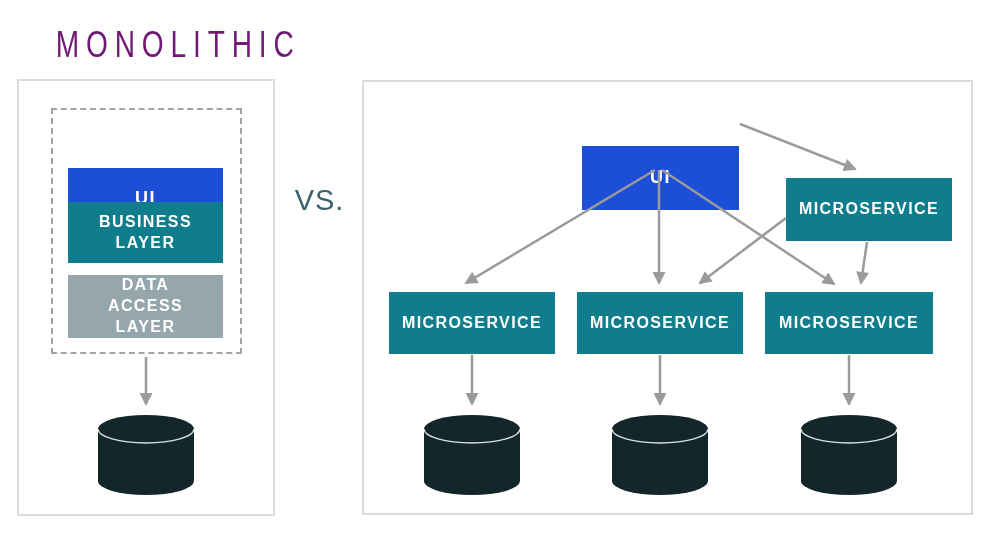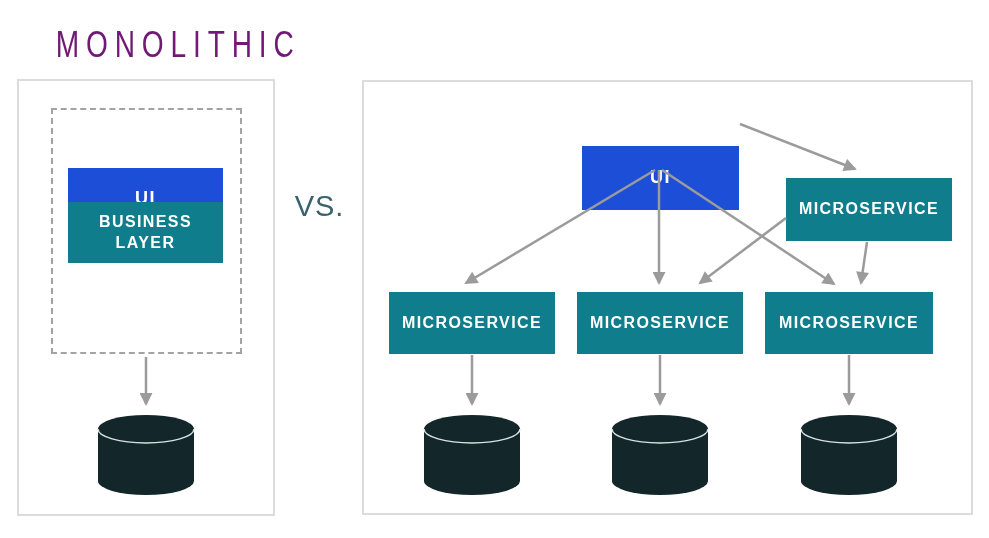--- a/index.html
+++ b/index.html
@@ -11,21 +11,21 @@
   .title{
     position:absolute;top:24px;text-align:center;color:#701a75;
     font-size:37px;font-weight:300;white-space:nowrap;
   }
   .title .tscale{display:inline-block;transform:scaleX(.76);transform-origin:center;
     letter-spacing:9px;}
   .title-left{left:17px;width:258px;}
   .title-right{left:362px;width:611px;}
   .versus{
     position:absolute;left:277px;top:184px;width:85px;text-align:center;
-    color:#3a636e;font-size:29px;font-weight:300;letter-spacing:1px;margin-top:6px;
+    color:#3a636e;font-size:29px;font-weight:300;letter-spacing:1px;
   }
   
   .panel{position:absolute;border:2px solid #dcdcdc;background:#ffffff;}
   .panel-mono{left:17px;top:79px;width:254px;height:433px;}
   .panel-micro{left:362px;top:80px;width:607px;height:431px;}
   .dashed-box{
     position:absolute;left:51px;top:108px;width:187px;height:242px;
     border:2px dashed #a3a3a3;background:transparent;
   }
   
@@ -59,20 +59,23 @@
   <div class="title title-left"><span class="tscale">MONOLITHIC</span></div>
   <div class="versus">VS.</div>
 
   <div class="panel panel-mono"></div>
   <div class="dashed-box"></div>
   <div class="block c-dark blk-ui-mono">
       <span>UI</span>
     </div>
   <div class="block c-teal blk-bl">
       <span>BUSINESS LAYER</span>
+    </div>
+  <div class="block c-gray blk-dal">
+      <span>DATA ACCESS LAYER</span>
     </div>
 
   <div class="panel panel-micro"></div>
   <div class="block c-dark blk-ui-micro">
       <span>UI</span>
     </div>
   <div class="block c-teal blk-ms-gw">
       <span>MICROSERVICE</span>
     </div>
   <div class="block c-teal blk-ms-1">

